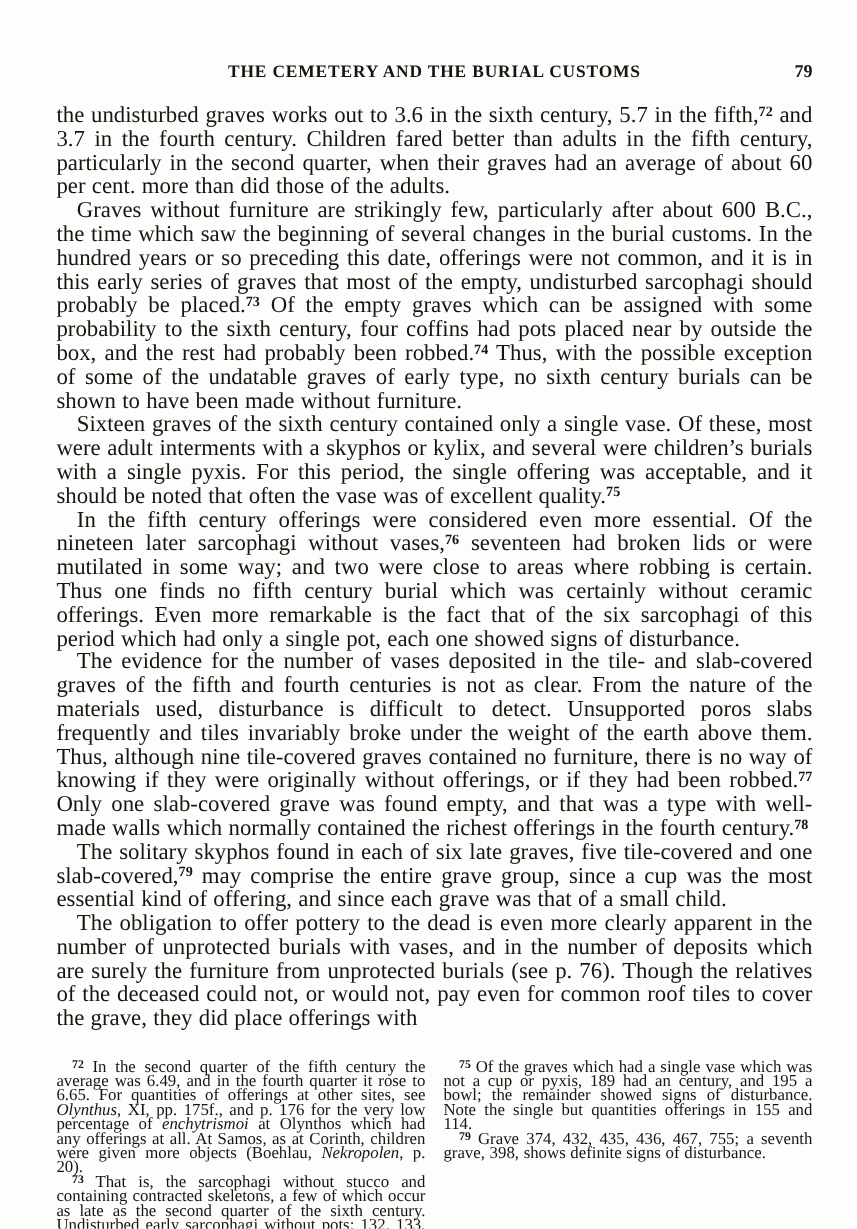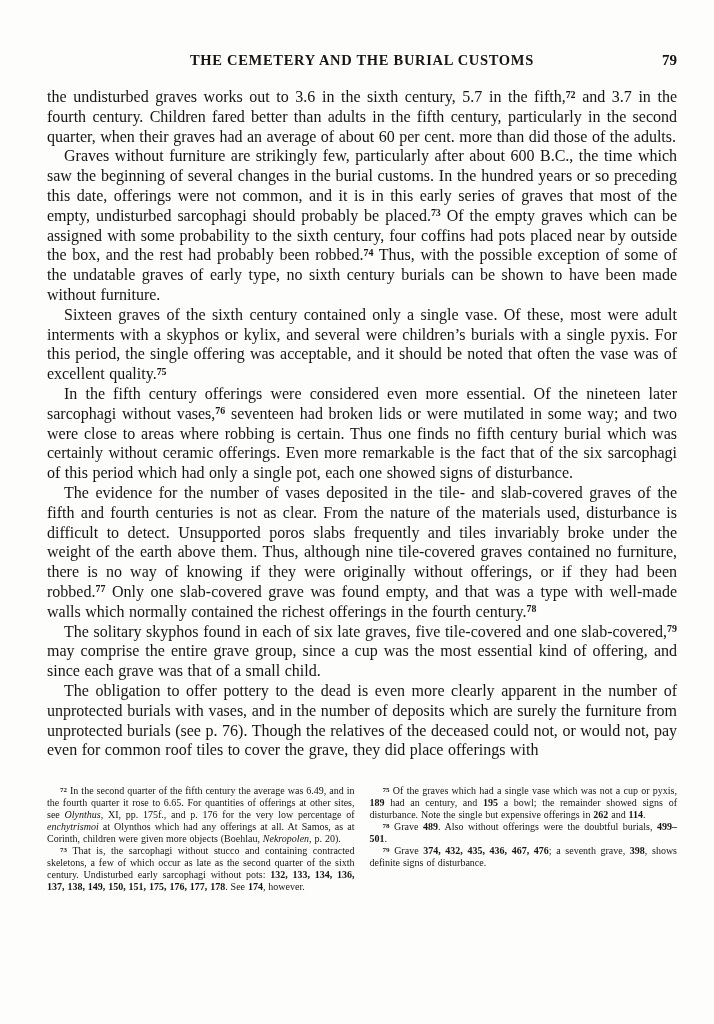--- a/index.html
+++ b/index.html
@@ -33,21 +33,21 @@
     white-space: nowrap;
   }
   .page-number {
     position: absolute;
     right: 0; top: 0;
     font-weight: 700;
     font-size: 15px;
   }
   .body-text p {
     margin: 0;
-    font-size: 16px;
+    font-size: 19px;
     line-height: 19.8px;
     text-align: justify;
     word-spacing: 0.5px;
   }
   .body-text p.indent { text-indent: 17px; }
   sup {
     font-size: 62%;
     vertical-align: baseline;
     position: relative;
     top: -0.45em;
@@ -56,29 +56,29 @@
   }
   .body-text sup { font-weight: 700; }
   .footnotes {
     display: flex;
     gap: 15px;
     margin-top: 25px;
   }
   .fn-col { flex: 1; min-width: 0; }
   .footnote {
     margin: 0;
-    font-size: 10px;
+    font-size: 14px;
     line-height: 12px;
     text-align: justify;
     text-indent: 13px;
     word-spacing: 0.4px;
   }
   .footnote sup { font-size: 70%; top: -0.35em; }
   em { font-style: italic; }
-  strong { font-weight: 700; }
+  strong { font-weight: 400; }
 </style>
 </head>
 <body>
 
 <div class="page">
   <div class="content">
 
     <header class="page-header">
       <div class="running-title">THE CEMETERY AND THE BURIAL CUSTOMS</div>
       <div class="page-number">79</div>
@@ -93,20 +93,19 @@
         <p class="indent"><span>The solitary skyphos found in each of six late graves, five tile-covered and one slab-covered,</span><sup>79</sup><span> may comprise the entire grave group, since a cup was the most essential kind of offering, and since each grave was that of a small child.</span></p>
         <p class="indent"><span>The obligation to offer pottery to the dead is even more clearly apparent in the number of unprotected burials with vases, and in the number of deposits which are surely the furniture from unprotected burials (see p. 76). Though the relatives of the deceased could not, or would not, pay even for common roof tiles to cover the grave, they did place offerings with</span></p>
       </main>
 
     <section class="footnotes">
       <div class="fn-col">
           <p class="footnote"><sup>72</sup> <span>In the second quarter of the fifth century the average was 6.49, and in the fourth quarter it rose to 6.65. For quantities of offerings at other sites, see </span><em>Olynthus</em><span>, XI, pp. 175f., and p. 176 for the very low percentage of </span><em>enchytrismoi</em><span> at Olynthos which had any offerings at all. At Samos, as at Corinth, children were given more objects (Boehlau, </span><em>Nekropolen</em><span>, p. 20).</span></p>
           <p class="footnote"><sup>73</sup> <span>That is, the sarcophagi without stucco and containing contracted skeletons, a few of which occur as late as the second quarter of the sixth century. Undisturbed early sarcophagi without pots: </span><strong>132, 133, 134, 136, 137, 138, 149, 150, 151, 175, 176, 177, 178</strong><span>. See </span><strong>174</strong><span>, however.</span></p>
         </div>
       <div class="fn-col">
-          <p class="footnote"><sup>75</sup> <span>Of the graves which had a single vase which was not a cup or pyxis, </span><strong>189</strong><span> had an century, and </span><strong>195</strong><span> a bowl; the remainder showed signs of disturbance. Note the single but expensive offerings in </span><strong>262</strong><span> and </span><strong>114</strong><span>.</span></p>
-          <p class="footnote"><sup>78</sup> <span>Grave </span><strong>489</strong><span>. Also without offerings were the doubtful burials, </span><strong>499–501</strong><span>.</span></p>
-          <p class="footnote"><sup>79</sup> <span>Grave </span><strong>374, 432, 435, 436, 467, 476</strong><span>; a seventh grave, </span><strong>398</strong><span>, shows definite signs of disturbance.</span></p>
+          <p class="footnote"><sup>75</sup> <span>Of the graves which had a single vase which was not a cup or pyxis, </span><strong>189</strong><span> had an century, and </span><strong>195</strong><span> a bowl; the remainder showed signs of disturbance. Note the single but quantities offerings in </span><strong>155</strong><span> and </span><strong>114</strong><span>.</span></p>
+          <p class="footnote"><sup>79</sup> <span>Grave </span><strong>374, 432, 435, 436, 467, 755</strong><span>; a seventh grave, </span><strong>398</strong><span>, shows definite signs of disturbance.</span></p>
         </div>
     </section>
 
   </div>
 </div>
 
 </body></html>

